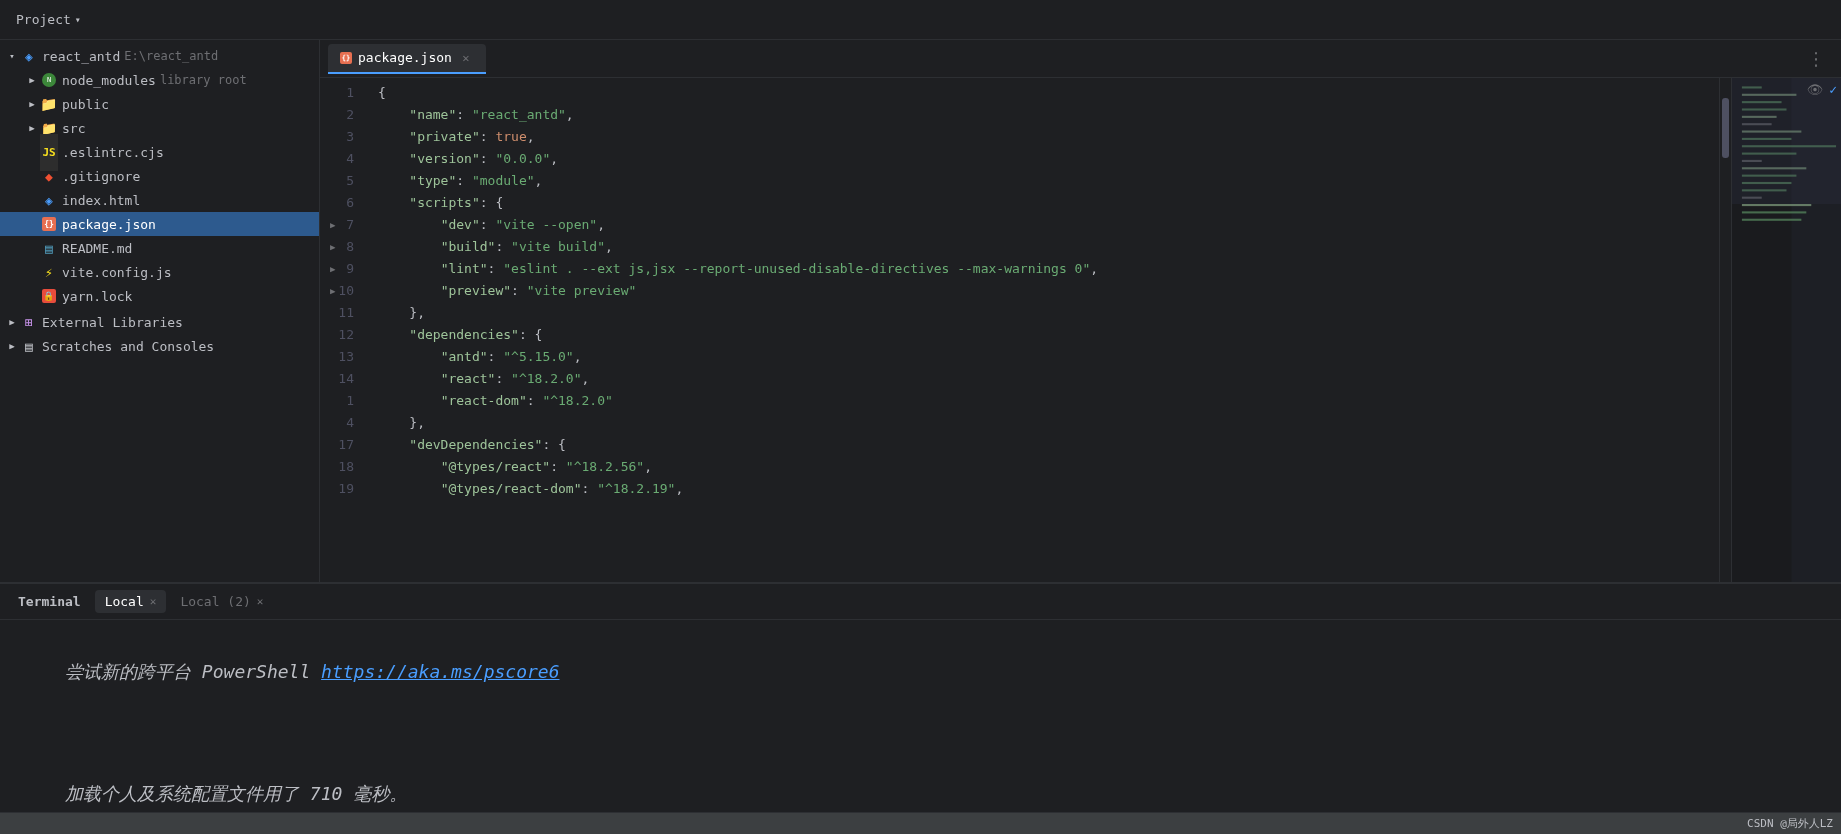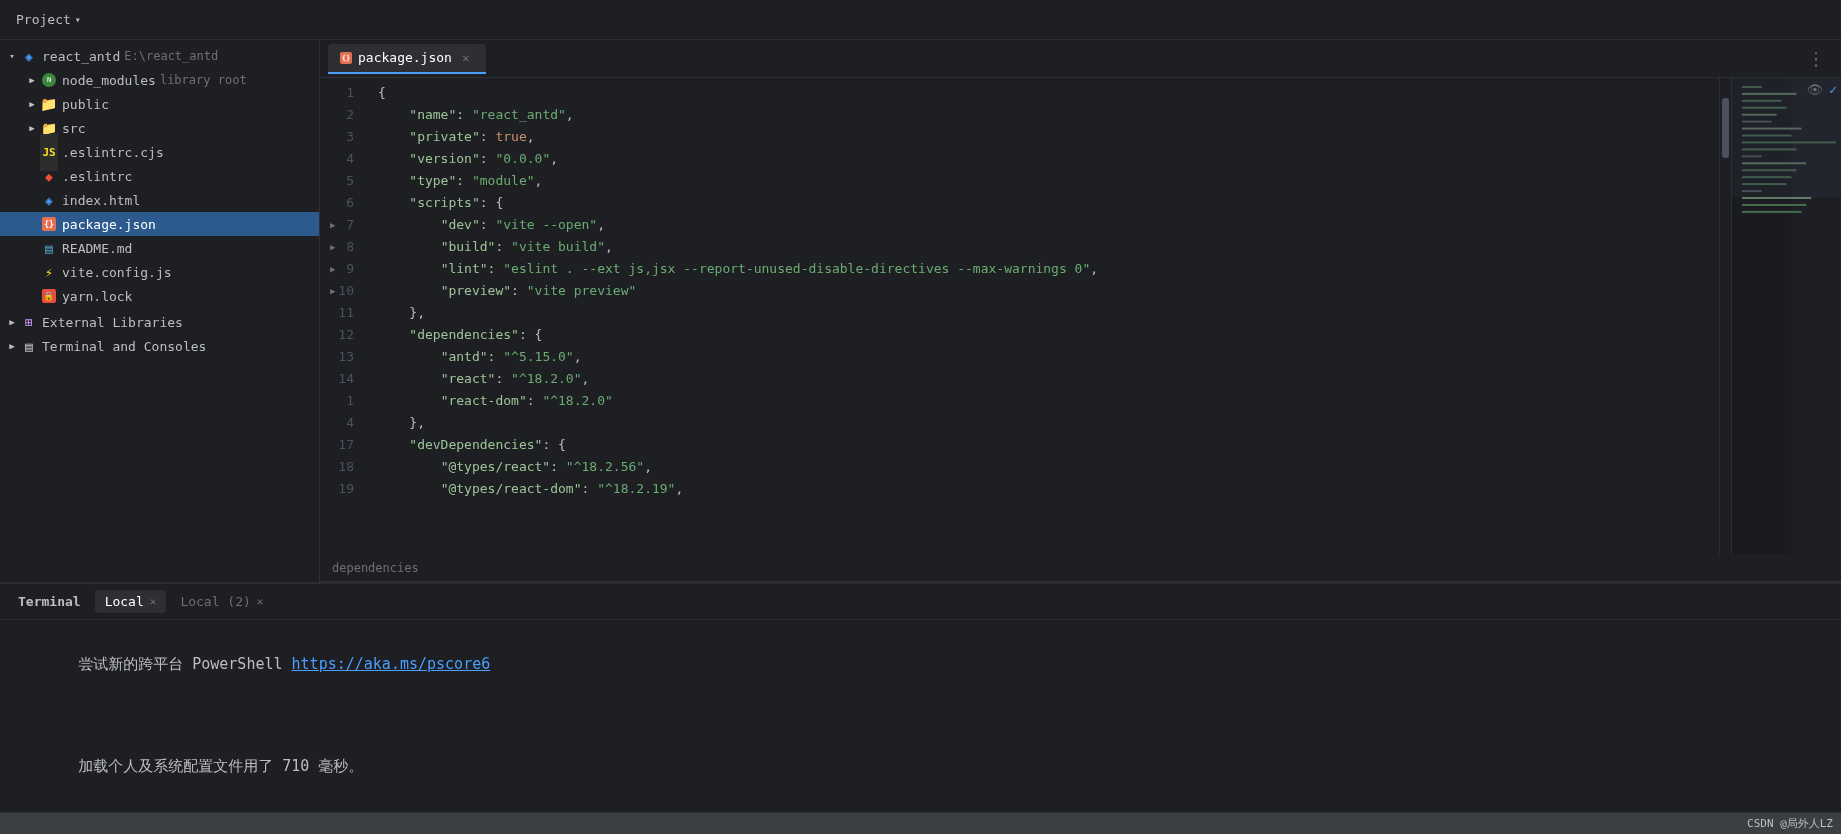--- a/index.html
+++ b/index.html
@@ -309,24 +309,25 @@
       color: #6e6f73;
     }
     .terminal-label {
       font-size: 13px;
       font-weight: 600;
       color: #bcbec4;
       padding: 4px 10px;
     }
     .terminal-body {
       flex: 1;
-      padding: 6px 24px;
+      padding: 6px 0;
       overflow-y: auto;
-      font-size: 15px;
+      font-size: 18px;
       line-height: 1.7;
+      font-style: italic;
     }
     .term-line { white-space: pre; }
     .term-link { color: #4a9eff; text-decoration: underline; cursor: pointer; }
     .term-prompt { color: #bcbec4; }
     .term-cmd { color: #6aab73; }
 
     
     .sidebar-tree::-webkit-scrollbar { width: 6px; }
     .sidebar-tree::-webkit-scrollbar-track { background: #1e1f22; }
     .sidebar-tree::-webkit-scrollbar-thumb { background: #3e3f44; border-radius: 3px; }
@@ -424,21 +425,21 @@
             <span class="icon-js">JS</span>
           </span>
         <span>.eslintrc.cjs</span>
       </div>
 
       <div class="tree-item tree-indent-1">
         <span class="arrow" style="width:16px;"></span>
         <span class="file-icon">
             <span style="color:#f05032; font-size:13px;">◆</span>
           </span>
-        <span>.eslintrc</span>
+        <span>.gitignore</span>
       </div>
 
       <div class="tree-item tree-indent-1">
         <span class="arrow" style="width:16px;"></span>
         <span class="file-icon">
             <span style="color:#4a9eff; font-size:13px;">◈</span>
           </span>
         <span>index.html</span>
       </div>
 
@@ -480,21 +481,21 @@
             <span style="color:#c792ea; font-size:13px;">⊞</span>
           </span>
         <span>External Libraries</span>
       </div>
 
       <div class="tree-item" style="padding-left:4px;">
         <span class="arrow">▶</span>
         <span class="file-icon">
             <span style="color:#bcbec4; font-size:13px;">▤</span>
           </span>
-        <span>Terminal and Consoles</span>
+        <span>Scratches and Consoles</span>
       </div>
 
     </div>
   </div>
 
   <div class="editor-area">
 
     <div class="editor-tabs">
       <div class="tab active">
         <span class="tab-icon-json">{}</span>
@@ -586,23 +587,20 @@
           <rect x="0" y="0" width="110" height="120" fill="#3c4060" opacity="0.25"></rect>
         </svg>
         
         <div style="position:absolute; top:4px; right:4px; display:flex; gap:6px;">
           <span style="color:#6e6f73; font-size:13px; cursor:pointer;">👁</span>
           <span style="color:#4a9eff; font-size:13px; cursor:pointer;">✓</span>
         </div>
       </div>
     </div>
 
-    <div class="breadcrumb-bar">
-      <span>dependencies</span>
-    </div>
 
   </div>
 
 </div>
 
 <div class="bottom-panel">
   <div class="terminal-tabs">
     <span class="terminal-label">Terminal</span>
     <div class="terminal-tab active">
       <span>Local</span>

